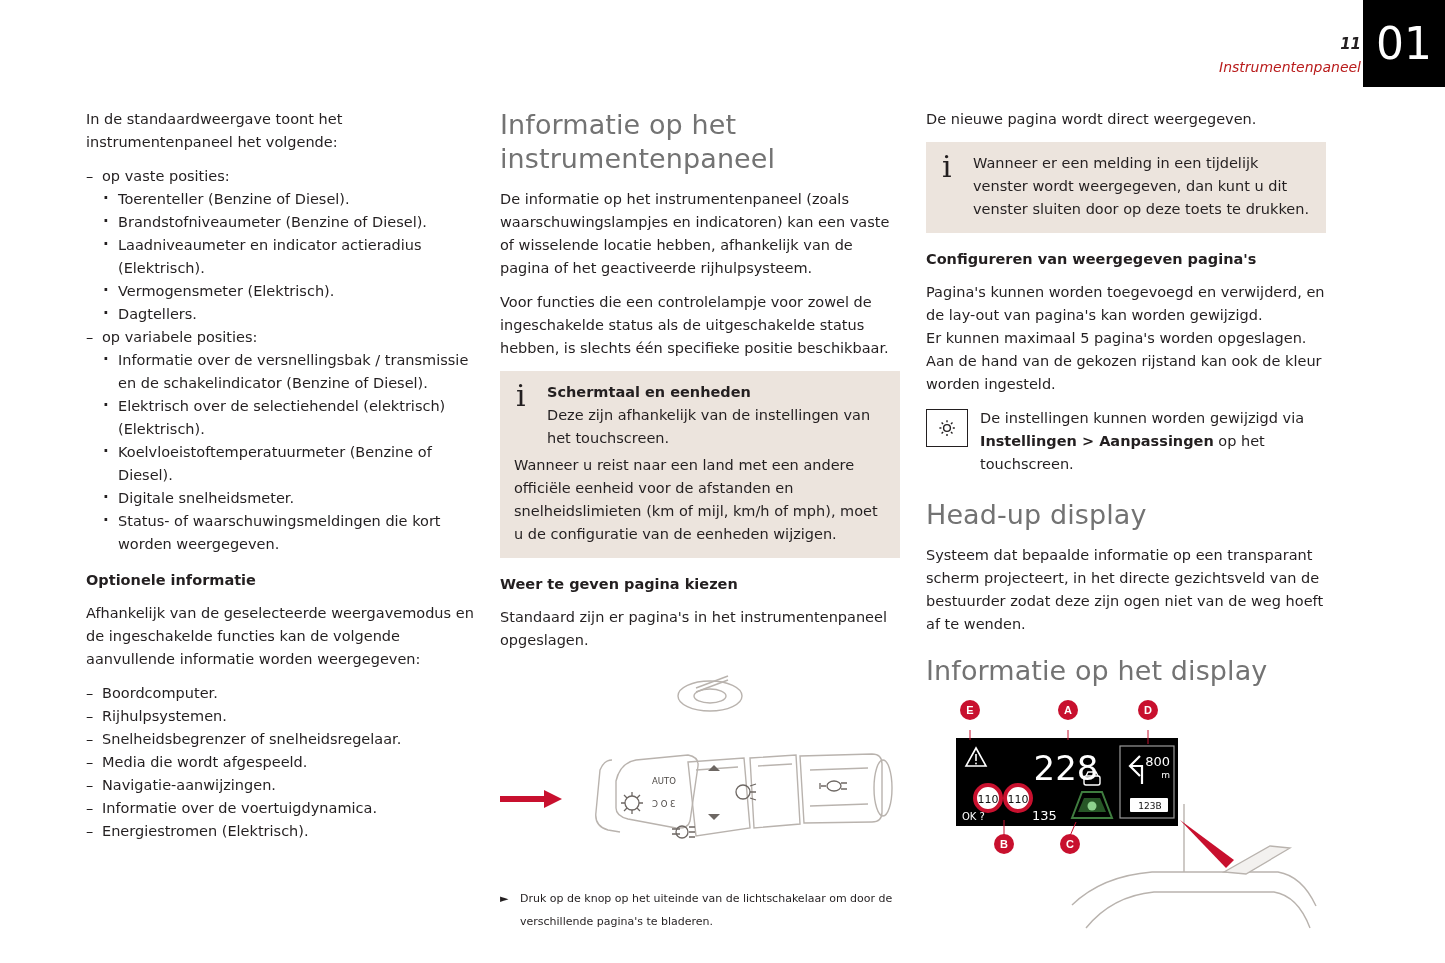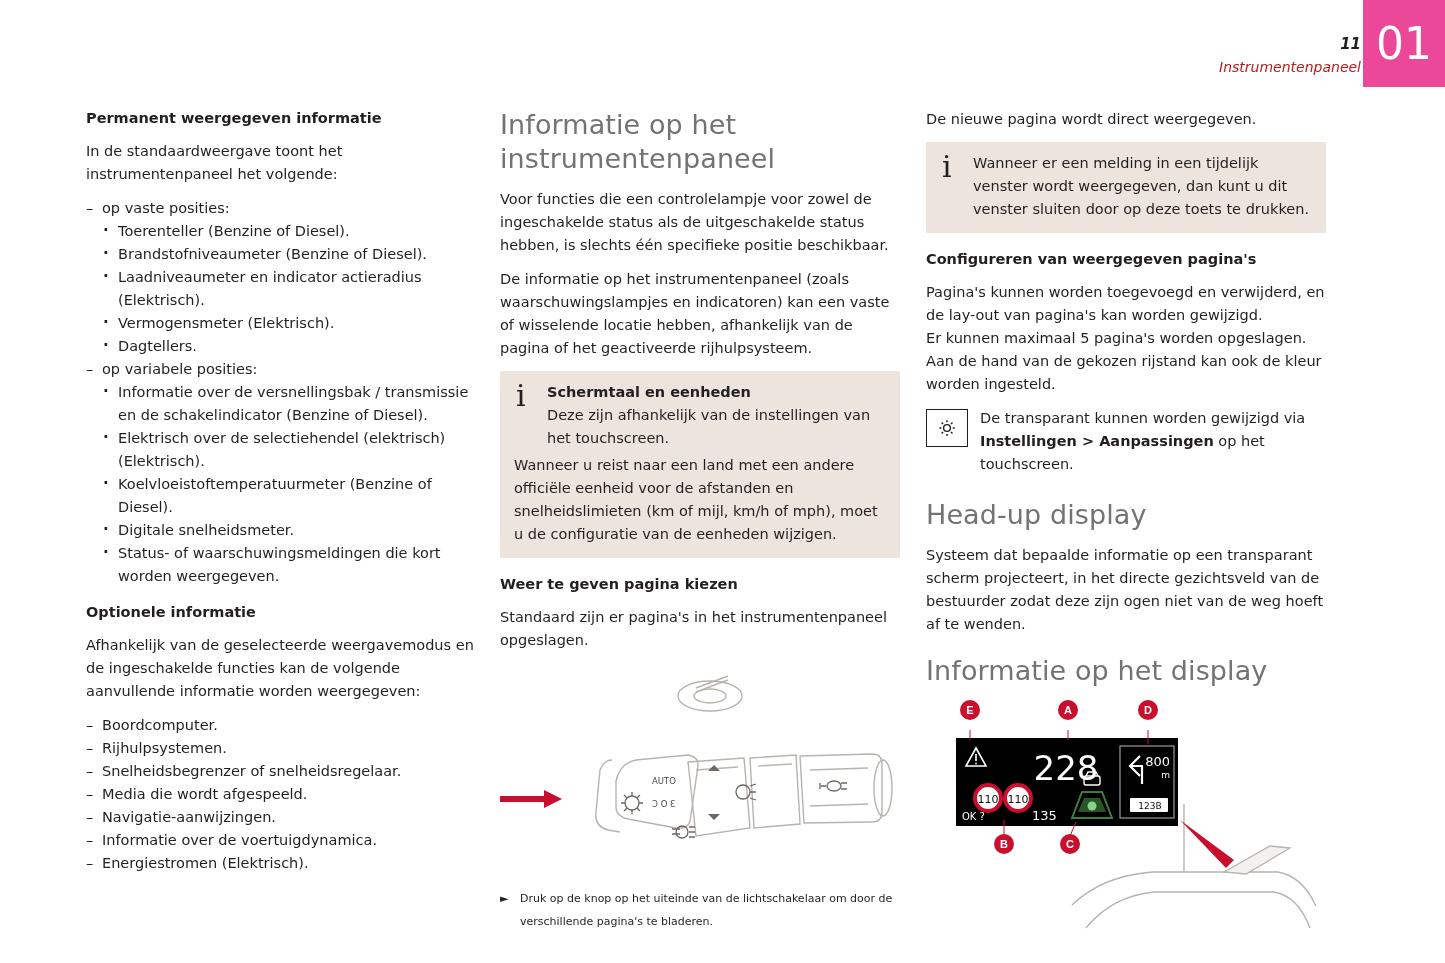--- a/index.html
+++ b/index.html
@@ -9,21 +9,21 @@
     background:#ffffff;
     font-family:"DejaVu Sans", sans-serif;
     color:#231f20;
     position:relative;
     overflow:hidden;
   }
   
   .chapter-tab{
     position:absolute; top:0; right:0;
     width:82px; height:87px;
-    background:#ec4899;
+    background:#000000;
     color:#ffffff;
     font-size:44px;
     font-weight:400;
     display:flex; align-items:center; justify-content:center;
     letter-spacing:0px;
   }
   .header-right{
     position:absolute; top:36px; right:84px;
     text-align:right;
     font-style:italic;
@@ -195,21 +195,20 @@
   <span>01</span>
 </div>
 <div class="header-right">
   <div class="page-num">11</div>
   <div class="chapter-name">Instrumentenpaneel</div>
 </div>
 
 <div class="cols">
 
   <div class="col col1">
-    <h3 class="bold">Permanent weergegeven informatie</h3>
     <p class="body">In de standaardweergave toont het instrumentenpaneel het volgende:</p>
 
     <ul class="dash">
       <li>op vaste posities:</li>
     </ul>
     <ul class="dot">
       <li>Toerenteller (Benzine of Diesel).</li>
       <li>Brandstofniveaumeter (Benzine of Diesel).</li>
       <li>Laadniveaumeter en indicator actieradius (Elektrisch).</li>
       <li>Vermogensmeter (Elektrisch).</li>
@@ -234,22 +233,22 @@
       <li>Snelheidsbegrenzer of snelheidsregelaar.</li>
       <li>Media die wordt afgespeeld.</li>
       <li>Navigatie-aanwijzingen.</li>
       <li>Informatie over de voertuigdynamica.</li>
       <li>Energiestromen (Elektrisch).</li>
     </ul>
   </div>
 
   <div class="col col2">
     <h2 class="big">Informatie op het instrumentenpaneel</h2>
+    <p class="body">De informatie op het instrumentenpaneel (zoals waarschuwingslampjes en indicatoren) kan een vaste of wisselende locatie hebben, afhankelijk van de pagina of het geactiveerde rijhulpsysteem.</p>
     <p class="body">Voor functies die een controlelampje voor zowel de ingeschakelde status als de uitgeschakelde status hebben, is slechts één specifieke positie beschikbaar.</p>
-    <p class="body">De informatie op het instrumentenpaneel (zoals waarschuwingslampjes en indicatoren) kan een vaste of wisselende locatie hebben, afhankelijk van de pagina of het geactiveerde rijhulpsysteem.</p>
 
     <div class="note">
       <span class="i-glyph">i</span>
       <p class="note-first">
         <b>Schermtaal en eenheden</b><br>
         <span>Deze zijn afhankelijk van de instellingen van het touchscreen.</span>
       </p>
       <p style="margin-top:4px;">Wanneer u reist naar een land met een andere officiële eenheid voor de afstanden en snelheidslimieten (km of mijl, km/h of mph), moet u de configuratie van de eenheden wijzigen.</p>
     </div>
 
@@ -329,21 +328,21 @@
 
     <div class="settings-row">
       <div class="gear-box">
         <svg width="24" height="24" viewBox="0 0 24 24">
           <g fill="none" stroke="#231f20" stroke-width="1.4">
             <circle cx="12" cy="12" r="3.4"></circle>
             <path d="M12 4.2 v2 M12 18 v2 M4.4 12 h2 M17.8 12 h2 M6.6 6.6 l1.5 1.5 M16 16 l1.5 1.5 M6.6 17.5 l1.5 -1.5 M16 8.1 l1.5 -1.5"></path>
           </g>
         </svg>
       </div>
-      <div class="settings-text"><span>De transparant kunnen worden gewijzigd via </span><b>Instellingen &gt; Aanpassingen</b><span> op het touchscreen.</span></div>
+      <div class="settings-text"><span>De instellingen kunnen worden gewijzigd via </span><b>Instellingen &gt; Aanpassingen</b><span> op het touchscreen.</span></div>
     </div>
 
     <h2 class="big" style="margin-top:22px;">Head-up display</h2>
     <p class="body">Systeem dat bepaalde informatie op een transparant scherm projecteert, in het directe gezichtsveld van de bestuurder zodat deze zijn ogen niet van de weg hoeft af te wenden.</p>
 
     <h2 class="big" style="margin-top:18px;">Informatie op het display</h2>
 
     <div class="illus-hud">
       <svg width="400" height="230" viewBox="0 0 400 230">
 

